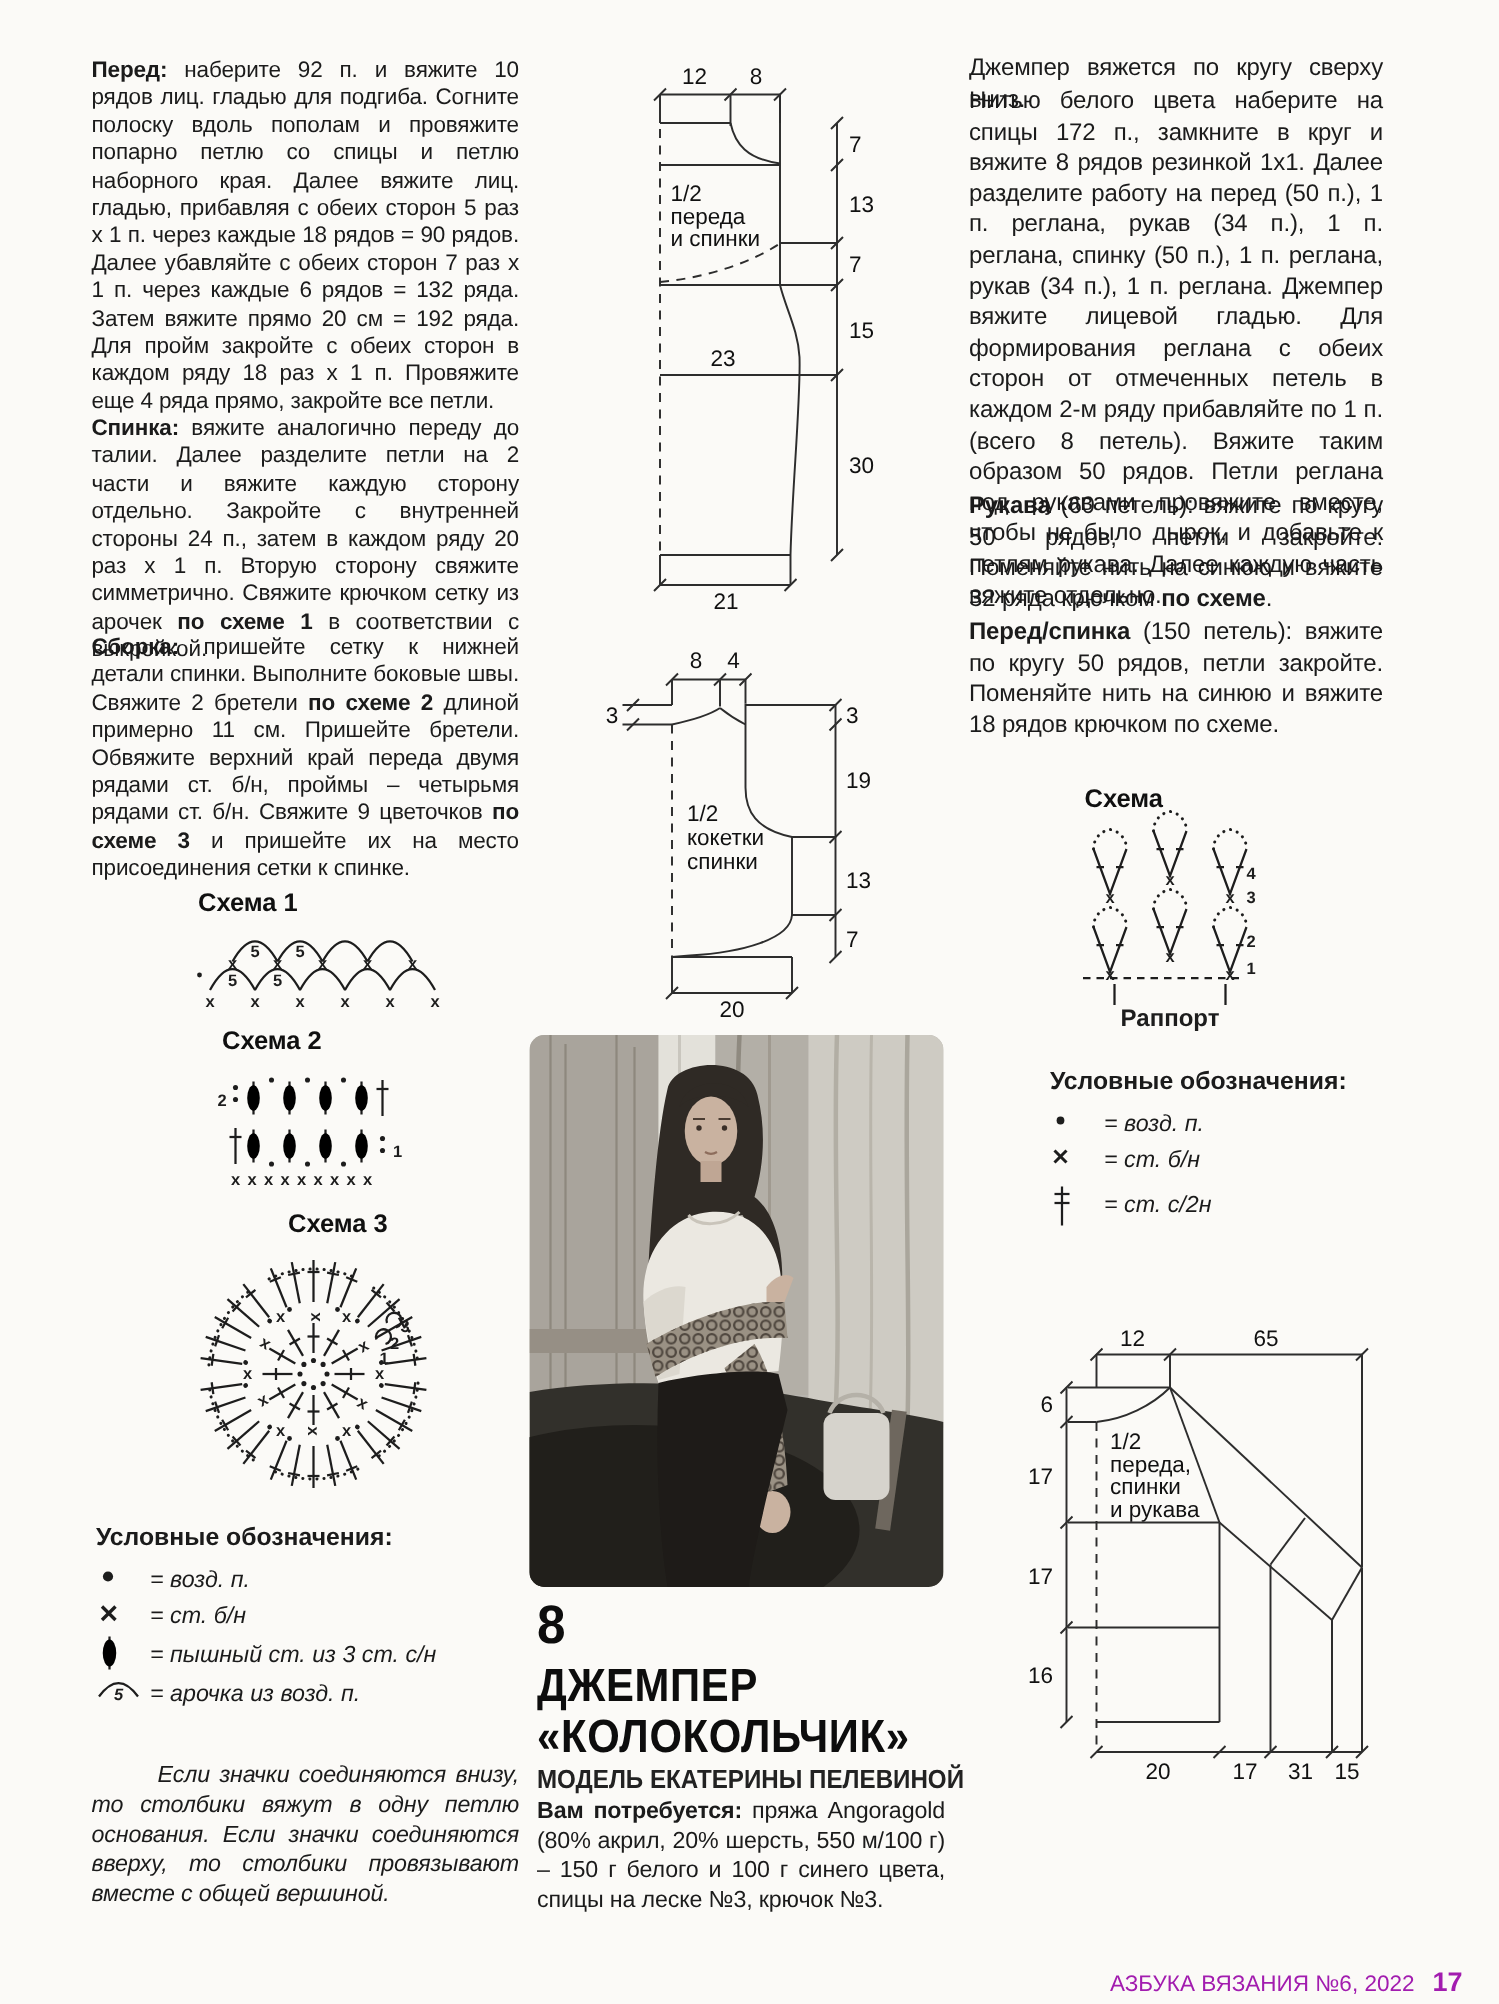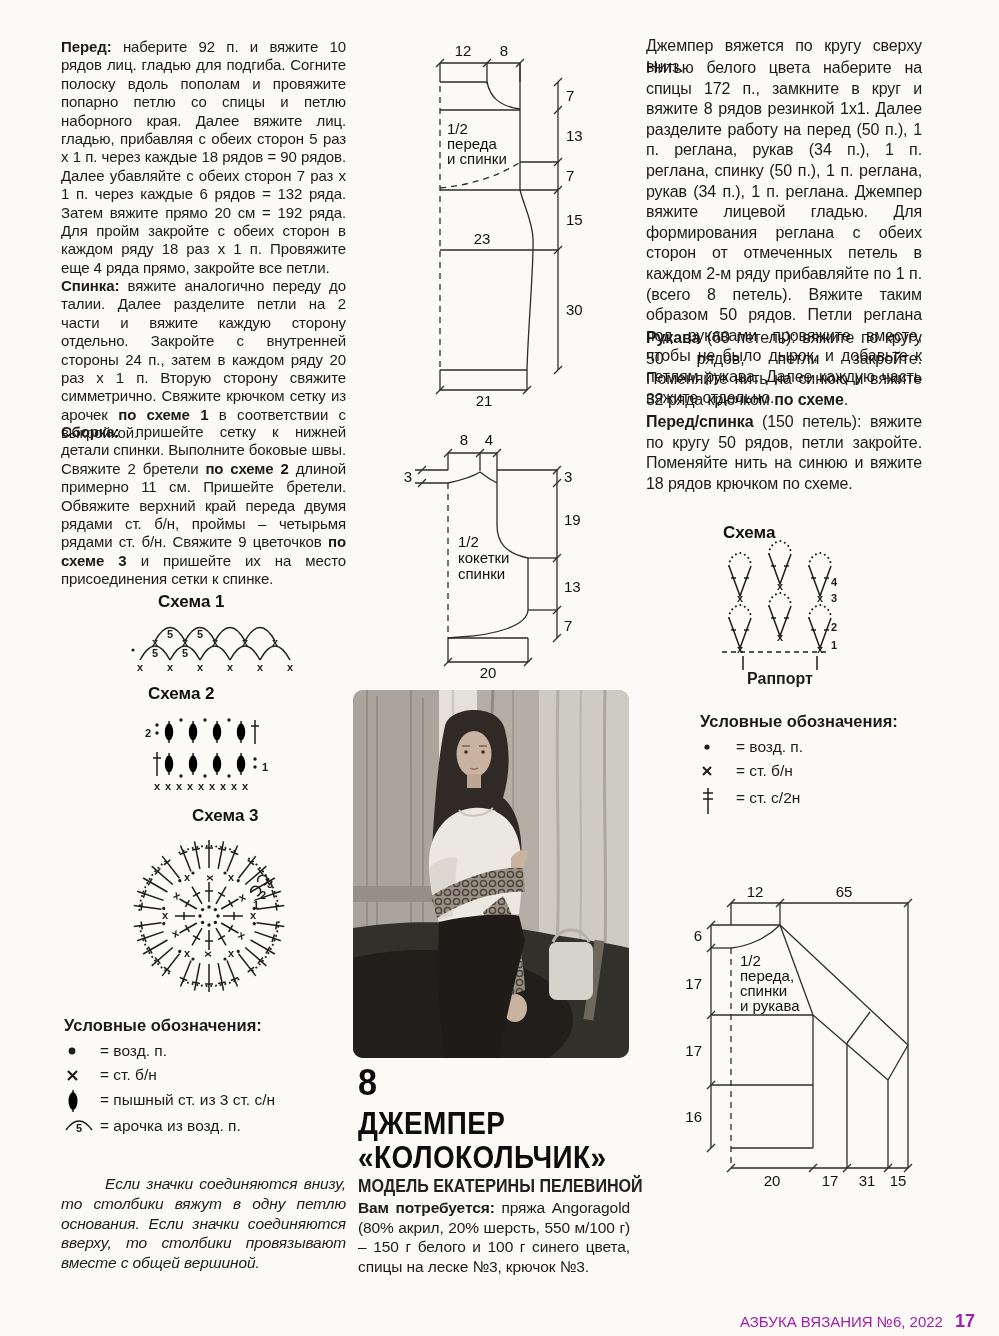--- a/index.html
+++ b/index.html
@@ -15,36 +15,36 @@
   .dln path, .dln line{stroke:#2d2d2d;stroke-width:1.3;fill:none;}
   .dln .dash{stroke-dasharray:6 5;}
   .dln text{font-family:"Liberation Sans",sans-serif;font-size:15px;fill:#111;stroke:none;}
   .dlab{font-size:14.5px;}
   .sch line,.sch path{stroke:#1d1d1d;stroke-width:1.5;fill:none;}
   .sch .dot{fill:#1d1d1d;stroke:none;}
   .sch text{font-size:11px;fill:#1d1d1d;font-weight:bold;stroke:none;font-family:"Liberation Sans",sans-serif;}
   .sch .dots{stroke-dasharray:0.1 4.6;stroke-linecap:round;stroke-width:2;}
   .sch .dsh{stroke-dasharray:5 4;}
   .xs{text-anchor:middle;}
-  .lrow{display:flex;align-items:center;min-height:23px;font-size:15.5px;}
+  .lrow{display:flex;align-items:flex-end;min-height:23px;font-size:15.5px;font-style:italic;}
   .lrow .sym{width:36px;flex:0 0 36px;position:relative;height:24px;}
   .lrow .sym svg{position:absolute;left:0;top:0;}
   .ttl{position:absolute;font-weight:bold;color:#0d0d0d;transform-origin:left top;}
   .legend-title{font-weight:bold;font-size:16.5px;margin-bottom:4px;}
   .footer{position:absolute;left:620px;top:1311px;width:355px;text-align:right;font-size:15px;color:#a21caf;}
   .footer .pg{font-size:18px;font-weight:bold;margin-left:12px;}
 </style>
 </head>
 <body>
 
 <div class="p" style="left:61px;top:38px;width:285px"><span class="b">Перед: </span><span>наберите 92 п. и вяжите 10 рядов лиц. гладью для подгиба. Согните полоску вдоль пополам и провяжите попарно петлю со спицы и петлю наборного края. Далее вяжите лиц. гладью, прибавляя с обеих сторон 5 раз х 1 п. через каждые 18 рядов = 90 рядов. Далее убавляйте с обеих сторон 7 раз х 1 п. через каждые 6 рядов = 132 ряда. Затем вяжите прямо 20 см = 192 ряда. Для пройм закройте с обеих сторон в каждом ряду 18 раз х 1 п. Провяжите еще 4 ряда прямо, закройте все петли.</span></div>
 <div class="p" style="left:61px;top:277px;width:285px"><span class="b">Спинка: </span><span>вяжите аналогично переду до талии. Далее разделите петли на 2 части и вяжите каждую сторону отдельно. Закройте с внутренней стороны 24 п., затем в каждом ряду 20 раз х 1 п. Вторую сторону свяжите симметрично. Свяжите крючком сетку из арочек </span><span class="b">по схеме 1</span><span> в соответствии с выкройкой.</span></div>
 <div class="p" style="left:61px;top:423px;width:285px"><span class="b">Сборка: </span><span>пришейте сетку к нижней детали спинки. Выполните боковые швы. Свяжите 2 бретели </span><span class="b">по схеме 2</span><span> длиной примерно 11 см. Пришейте бретели. Обвяжите верхний край переда двумя рядами ст. б/н, проймы – четырьмя рядами ст. б/н. Свяжите 9 цветочков </span><span class="b">по схеме 3</span><span> и пришейте их на место присоединения сетки к спинке.</span></div>
 
-<div class="h" style="left:158px;top:592px">Схема 1</div>
+<div class="h" style="left:132px;top:592px">Схема 1</div>
 <svg class="sch" style="left:130px;top:610px" width="175" height="70" viewBox="0 0 175 70">
   <circle class="dot" cx="3" cy="40" r="1.6"></circle>
   <path d="M10,50 Q25,22 40,50 M40,50 Q55,22 70,50 M70,50 Q85,22 100,50 M100,50 Q115,22 130,50 M130,50 Q145,22 160,50"></path>
   <path d="M25,31 Q40,4 55,31 M55,31 Q70,4 85,31 M85,31 Q100,4 115,31 M115,31 Q130,4 145,31"></path>
   <text class="xs" x="10" y="61">x</text>
     <text class="xs" x="40" y="61">x</text>
     <text class="xs" x="70" y="61">x</text>
     <text class="xs" x="100" y="61">x</text>
     <text class="xs" x="130" y="61">x</text>
     <text class="xs" x="160" y="61">x</text>

